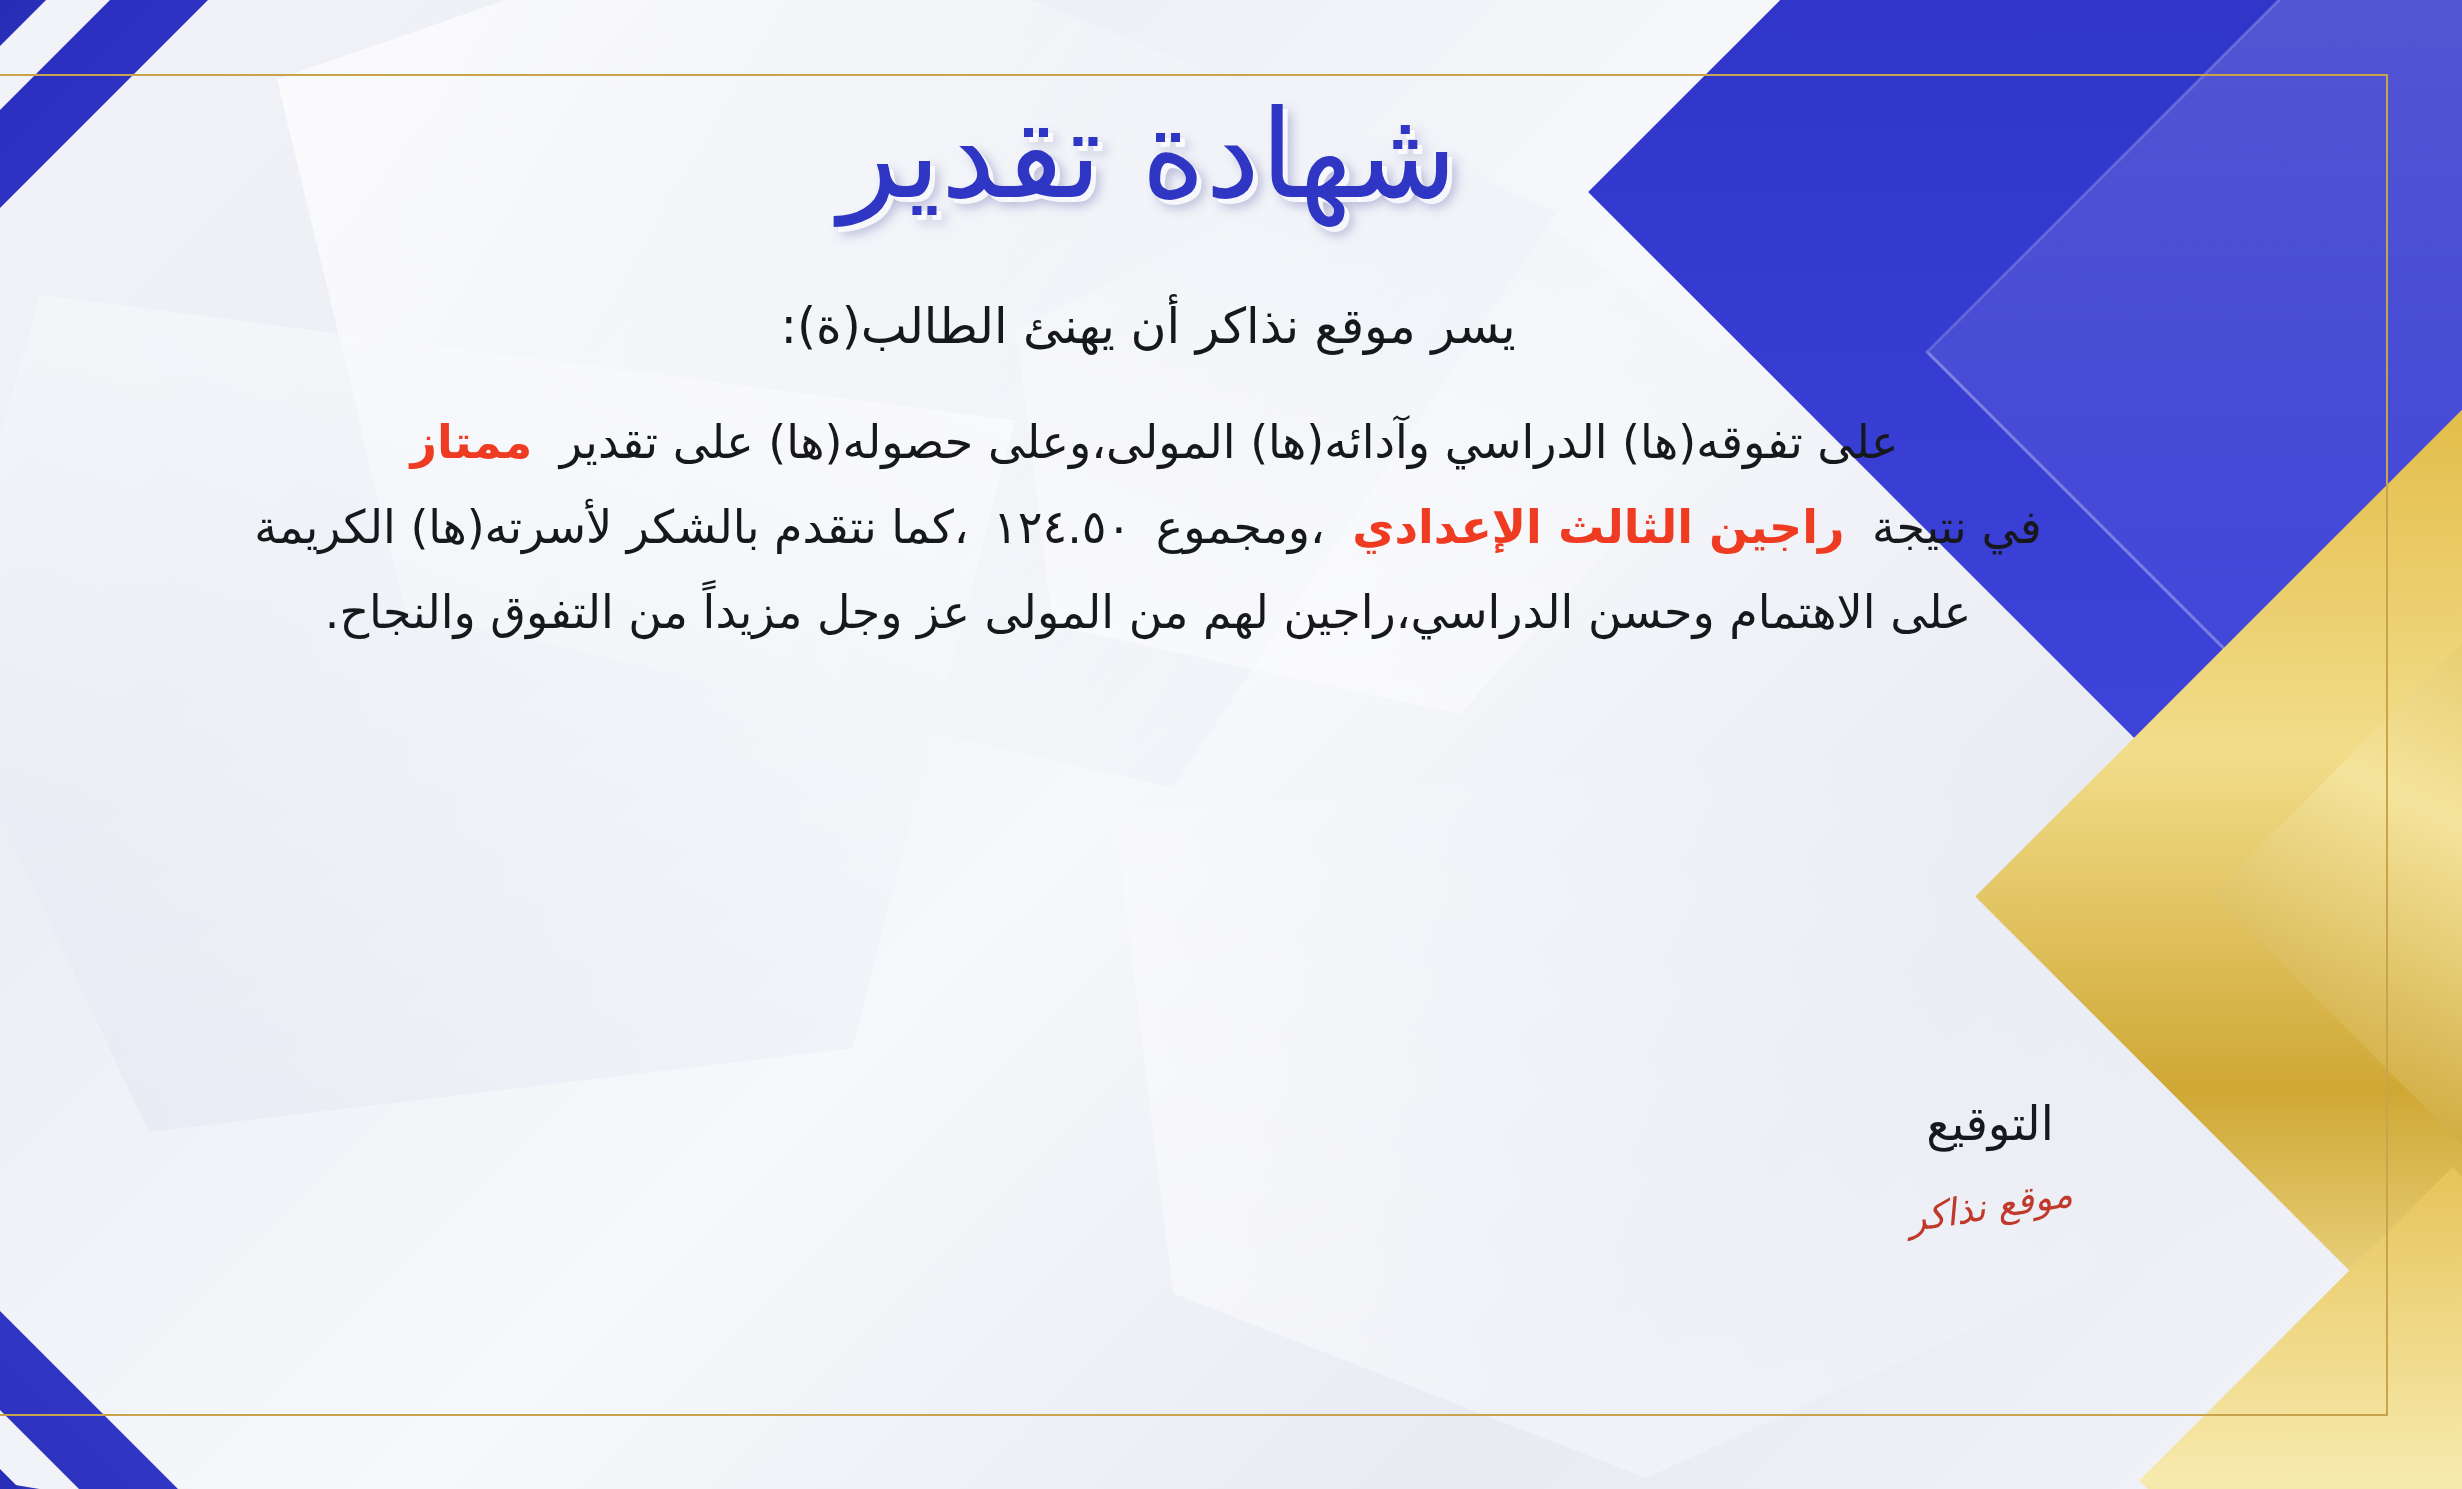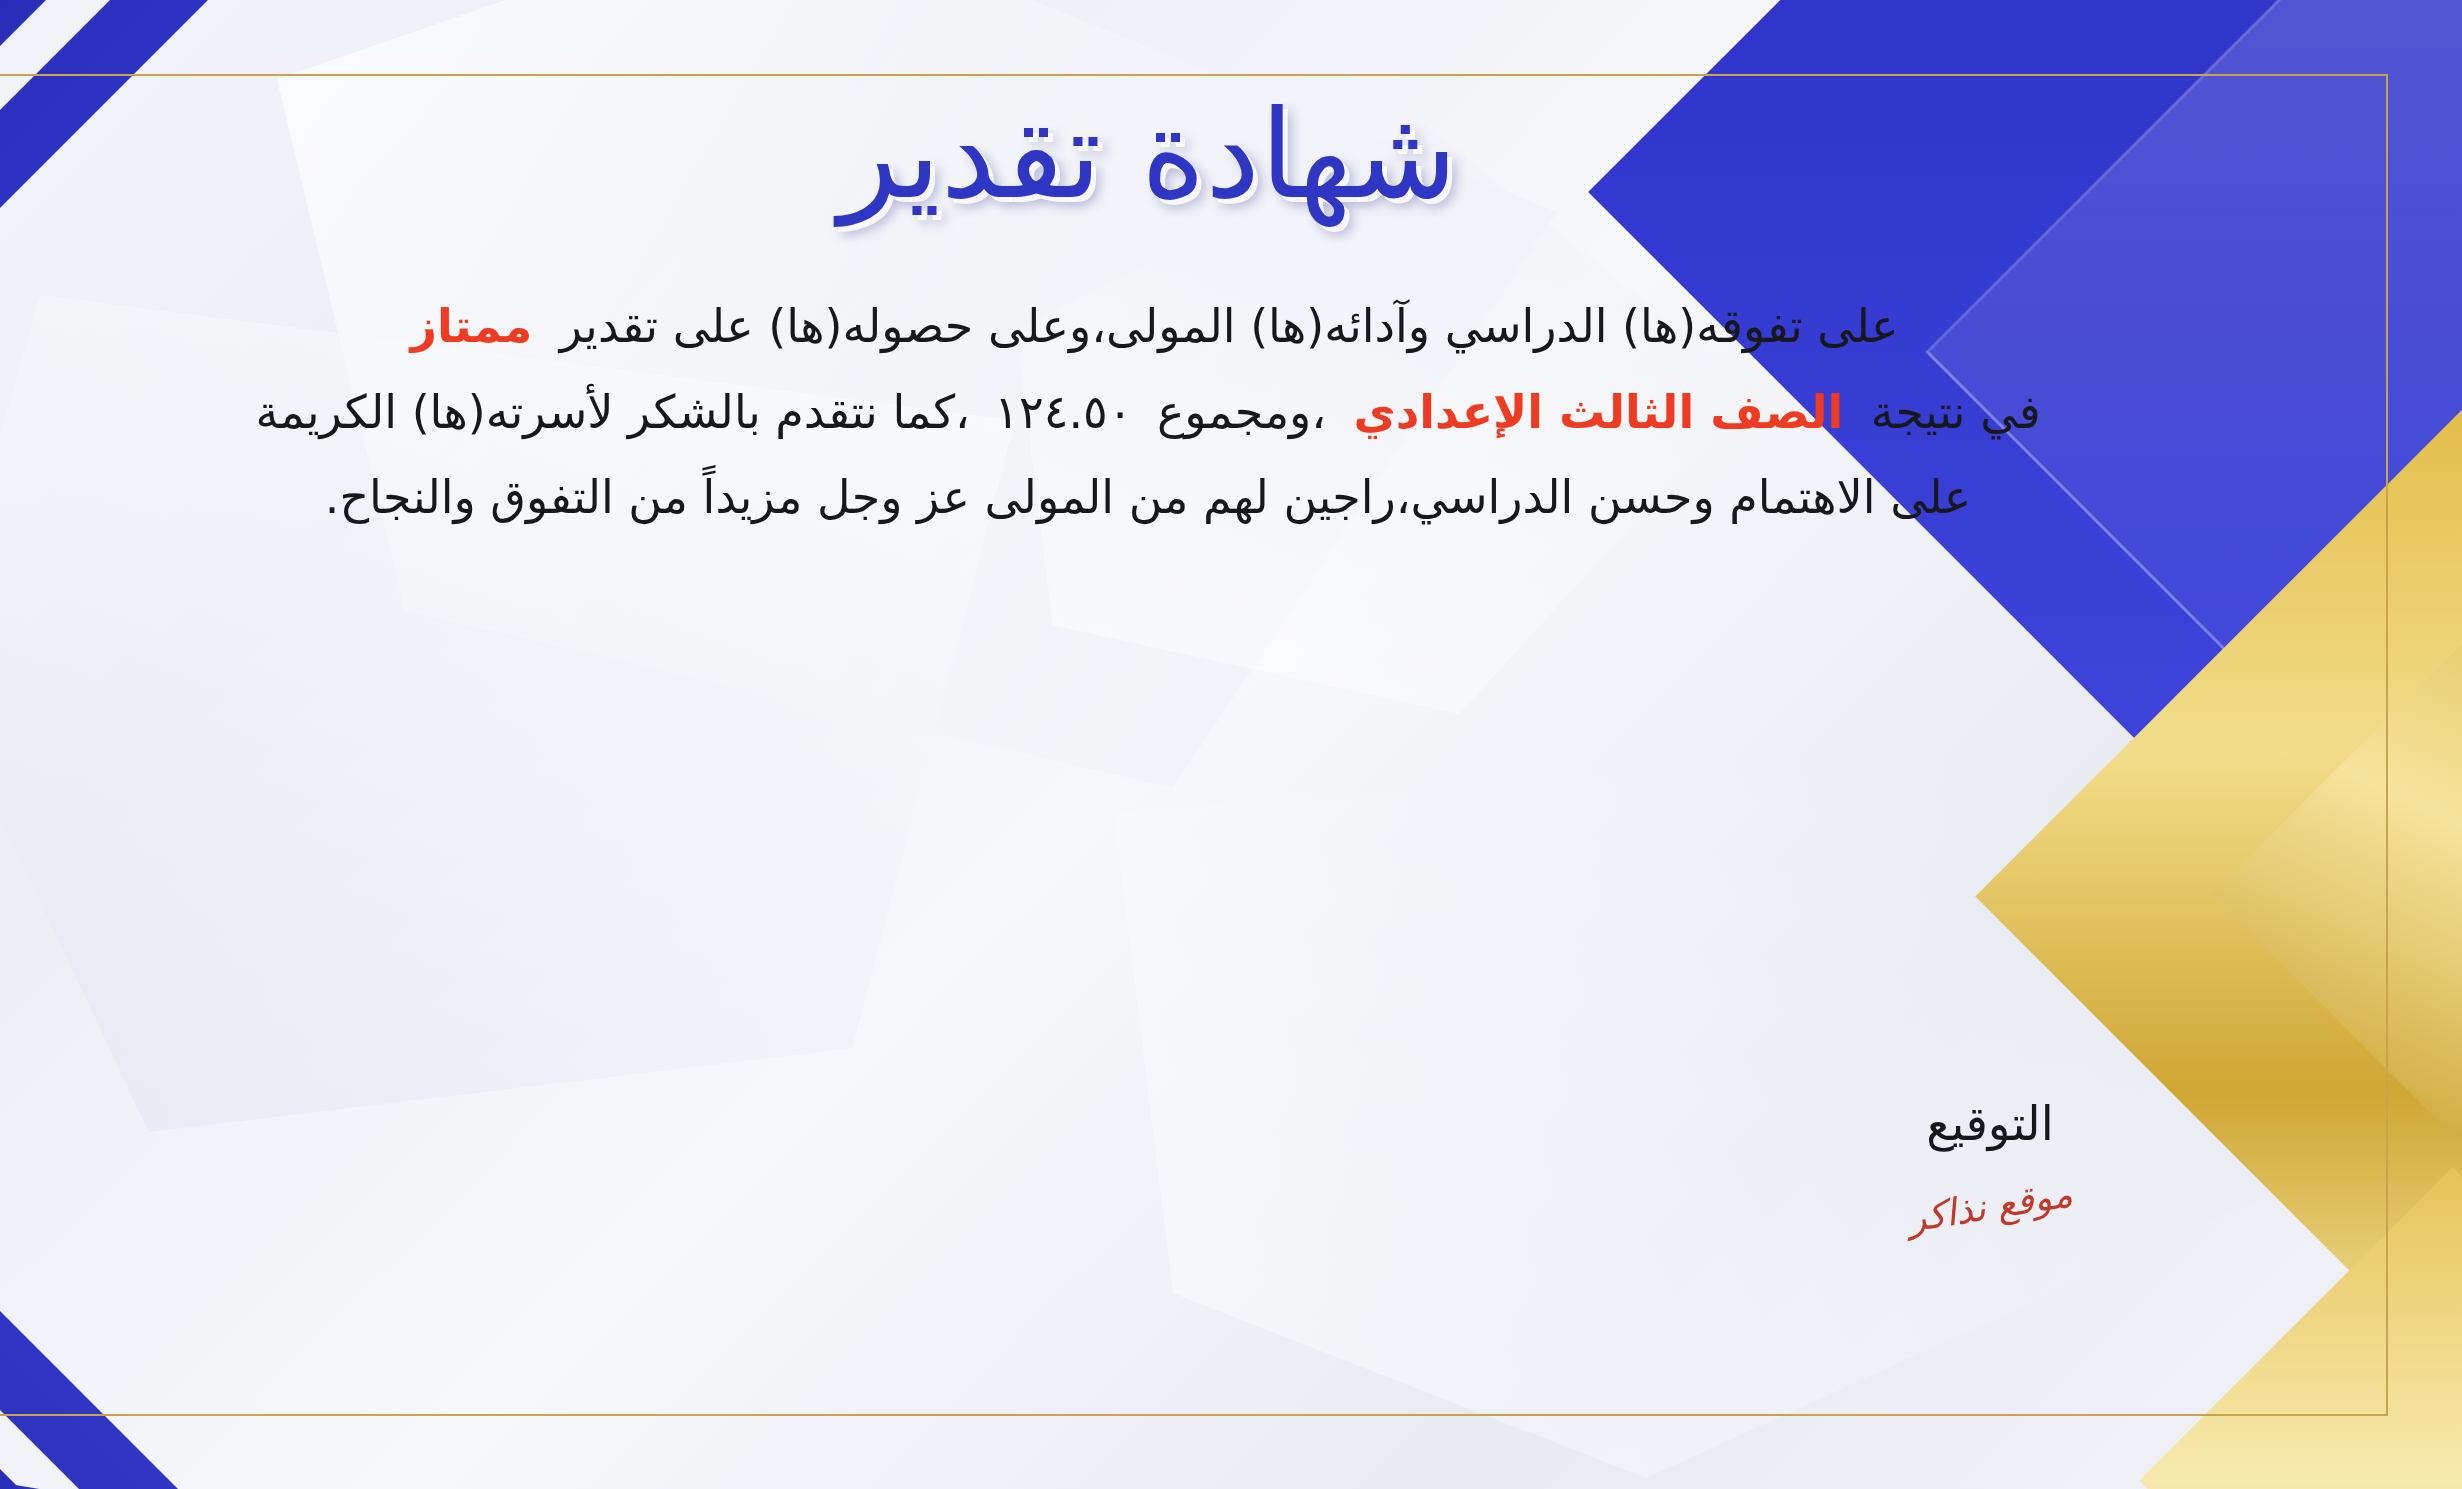--- a/index.html
+++ b/index.html
@@ -300,28 +300,29 @@
   </div>
 
   <div class="frame"></div>
 
   <div class="content">
 
     <div class="title">شهادة تقدير</div>
 
     <div class="body-block">
 
+      <div class="line-greeting">يسر موقع نذاكر أن يهنئ الطالب(ة):</div>
 
 
       <div class="paragraph">
         <span>على تفوقه(ها) الدراسي وآدائه(ها) المولى،وعلى حصوله(ها) على تقدير</span>
         <span class="hl">ممتاز</span>
         <br>
         <span>في نتيجة</span>
-        <span class="hl">الصف الثالث الإعدادي</span>
+        <span class="hl">راجين الثالث الإعدادي</span>
         <span>،ومجموع</span>
         <span class="hl-num">١٢٤.٥٠</span>
         <span>،كما نتقدم بالشكر لأسرته(ها) الكريمة على الاهتمام وحسن الدراسي،راجين لهم من المولى عز وجل مزيداً من التفوق والنجاح.</span>
       </div>
 
     </div>
 
     <div class="footer">
 
       <div class="signature">

